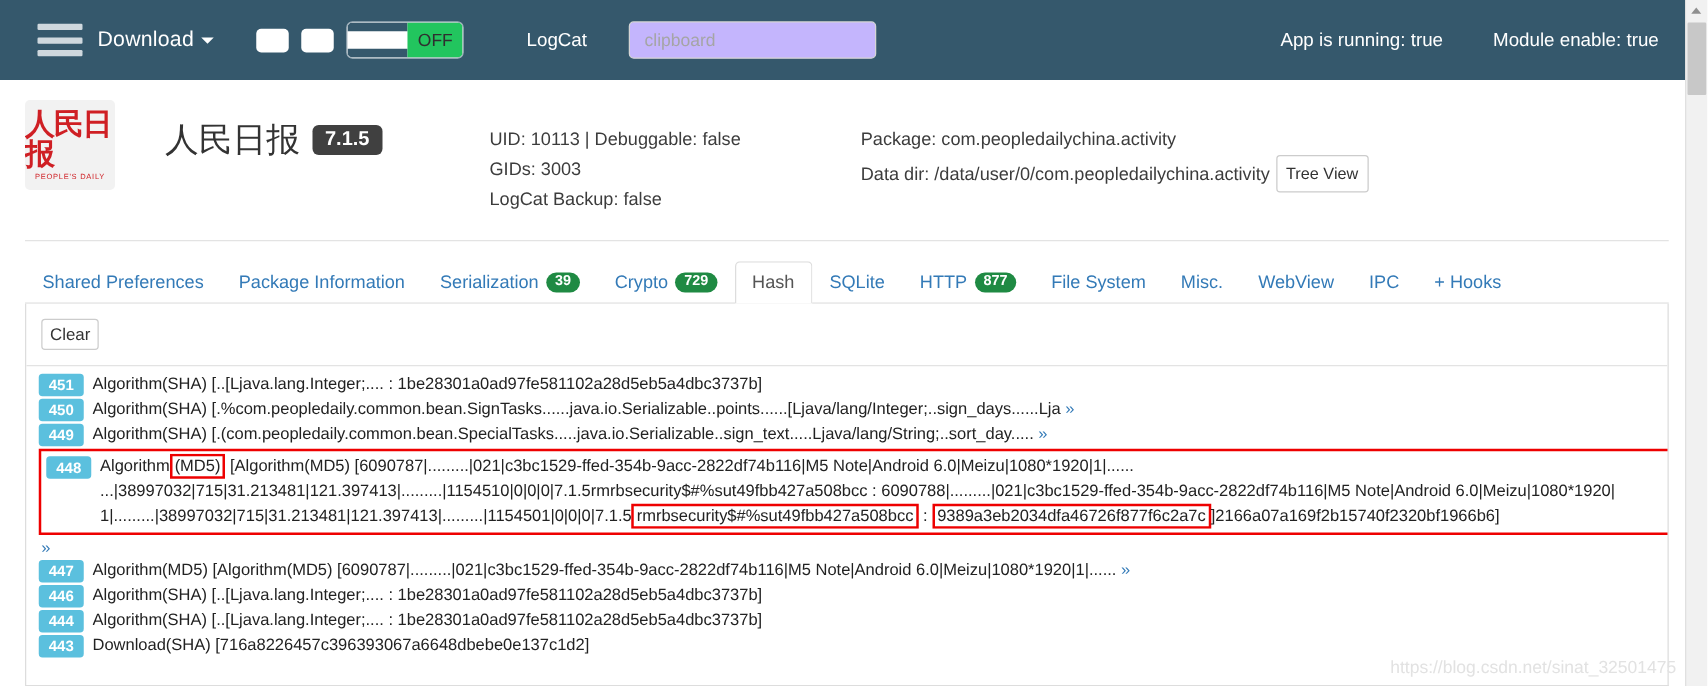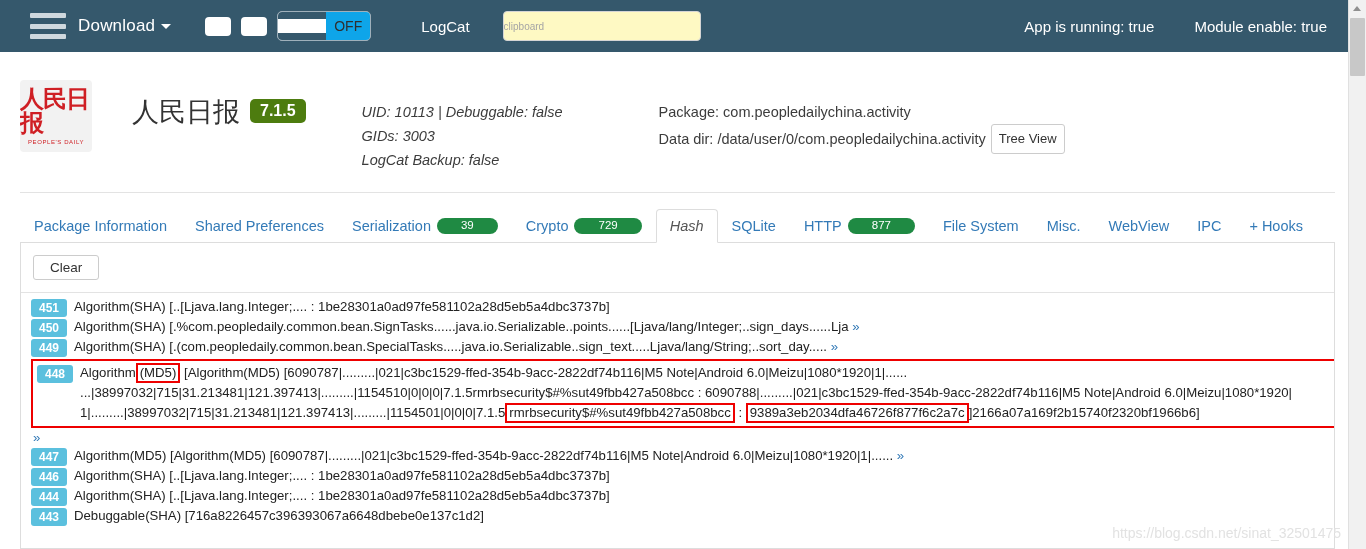--- a/index.html
+++ b/index.html
@@ -13,21 +13,21 @@
     height: 549px;
     overflow: hidden;
     position: relative;
   }
 
   
   .navbar {
     position: absolute;
     left: 0; top: 0;
     width: 1349px;
-    height: 52px;
+    height: 64px;
     background: #35586c;
     display: flex;
     align-items: center;
     justify-content: center;
   }
   .hamburger {
     width: 36px;
     height: 26px;
     margin-left: 30px;
     margin-right: 12px;
@@ -88,39 +88,39 @@
     border-bottom: 7px solid #35586c;
     box-sizing: border-box;
   }
   .toggle .lbl {
     flex: 1;
     display: flex;
     align-items: center;
     justify-content: center;
     color: #2f2f2f;
     font-size: 14px;
-    background: #0ea5e9;
+    background: #22c55e;
   }
 
   .logcat {
     color: #ffffff;
     font-size: 15px;
     margin-left: 50px;
     cursor: pointer;
     white-space: nowrap;
   }
   .clipboard-input {
     margin-left: 33px;
     width: 198px;
     height: 30px;
     border-radius: 4px;
     border: 1px solid #d5d5d5;
-    background: #fef9c3;
-    padding: 0 0;
-    font-size: 10px;
+    background: #c4b5fd;
+    padding: 0 12px;
+    font-size: 14px;
     color: #555;
     font-family: "Liberation Sans", sans-serif;
     box-sizing: border-box;
   }
   .clipboard-input::placeholder { color: #a5a5a5; }
 
   .nav-right {
     margin-left: auto;
     display: flex;
     align-items: center;
@@ -205,36 +205,36 @@
   .app-name {
     margin-left: 40px;
     margin-top: 14px;
     font-size: 27px;
     color: #333333;
     white-space: nowrap;
     font-family: "DejaVu Sans", sans-serif;
   }
   .ver-badge {
     display: inline-block;
-    background: #4d7c0f;
+    background: #404040;
     color: #ffffff;
     font-size: 16px;
     font-weight: bold;
     border-radius: 5px;
     padding: 3px 10px;
     vertical-align: 5px;
     margin-left: 10px;
     font-family: "Liberation Sans", sans-serif;
   }
   .info-col {
     font-size: 14.5px;
     color: #3c3c3c;
     line-height: 24px;
   }
-  .info-col.left { margin-left: 56px; margin-top: 20px; font-style: italic; }
+  .info-col.left { margin-left: 86px; margin-top: 20px; }
   .info-col.right { margin-left: 96px; margin-top: 20px; }
   .tree-view-btn {
     display: inline-block;
     border: 1px solid #cccccc;
     border-radius: 3px;
     background: #ffffff;
     padding: 2px 7px;
     font-size: 13px;
     color: #333;
     margin-left: 5px;
@@ -275,29 +275,28 @@
     display: flex;
     align-items: center;
     gap: 6px;
   }
   .tab.active {
     color: #555555;
     background: #ffffff;
     border-color: #dddddd;
     border-bottom-color: #ffffff;
     cursor: default;
-    font-style: italic;
   }
   .count-badge {
     background: #1f8a43;
     color: #ffffff;
     font-size: 11.5px;
-    font-weight: normal;
+    font-weight: bold;
     border-radius: 9px;
-    padding: 2px 24px;
+    padding: 2px 7px;
     line-height: 1;
   }
 
   
   .panel {
     position: absolute;
     left: 20px; top: 243px;
     width: 1315px;
     height: 306px;
     border: 1px solid #dddddd;
@@ -313,21 +312,21 @@
     align-items: center;
     padding-left: 12px;
     box-sizing: border-box;
   }
   .clear-btn {
     border: 1px solid #cccccc;
     border-radius: 3px;
     background: #ffffff;
     font-size: 13.5px;
     color: #333333;
-    padding: 4px 16px;
+    padding: 4px 6px;
     cursor: pointer;
     font-family: "Liberation Sans", sans-serif;
   }
   .log-list {
     padding: 4px 0 0 10px;
     font-size: 13.2px;
     color: #222222;
     font-family: "Liberation Sans", sans-serif;
     line-height: 20px;
   }
@@ -453,24 +452,24 @@
     <div>
       <span>Data dir: /data/user/0/com.peopledailychina.activity</span><span class="tree-view-btn">Tree View</span>
     </div>
   </div>
 </div>
 
 <div class="hr"></div>
 
 <div class="tabs">
     <div class="tab">
+      <span>Shared Preferences</span>
+    </div>
+    <div class="tab">
       <span>Package Information</span>
-    </div>
-    <div class="tab">
-      <span>Shared Preferences</span>
     </div>
     <div class="tab">
       <span>Serialization</span>
       <span class="count-badge">39</span>
     </div>
     <div class="tab">
       <span>Crypto</span>
       <span class="count-badge">729</span>
     </div>
     <div class="tab active">
@@ -531,18 +530,18 @@
       <div class="log-row">
         <span class="log-num">446</span>
         <span class="log-text"><span>Algorithm(SHA) [..[Ljava.lang.Integer;.... : 1be28301a0ad97fe581102a28d5eb5a4dbc3737b]</span></span>
       </div>
       <div class="log-row">
         <span class="log-num">444</span>
         <span class="log-text"><span>Algorithm(SHA) [..[Ljava.lang.Integer;.... : 1be28301a0ad97fe581102a28d5eb5a4dbc3737b]</span></span>
       </div>
       <div class="log-row">
         <span class="log-num">443</span>
-        <span class="log-text"><span>Debuggable(SHA) [716a8226457c396393067a6648dbebe0e137c1d2]</span></span>
+        <span class="log-text"><span>Download(SHA) [716a8226457c396393067a6648dbebe0e137c1d2]</span></span>
       </div>
     </div>
 </div>
 
 <div class="watermark">https://blog.csdn.net/sinat_32501475</div>
 
 </body></html>

